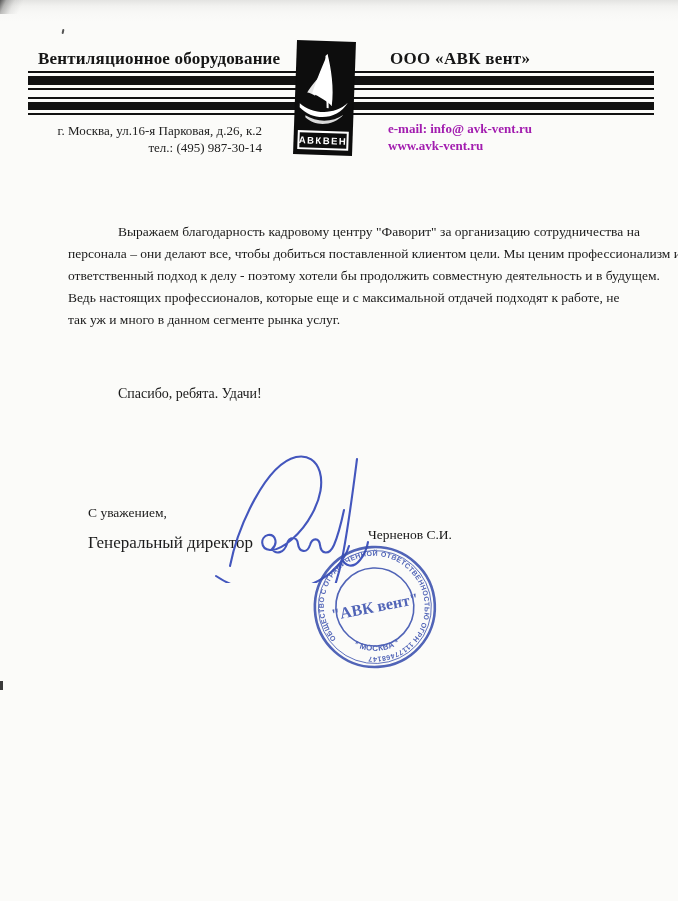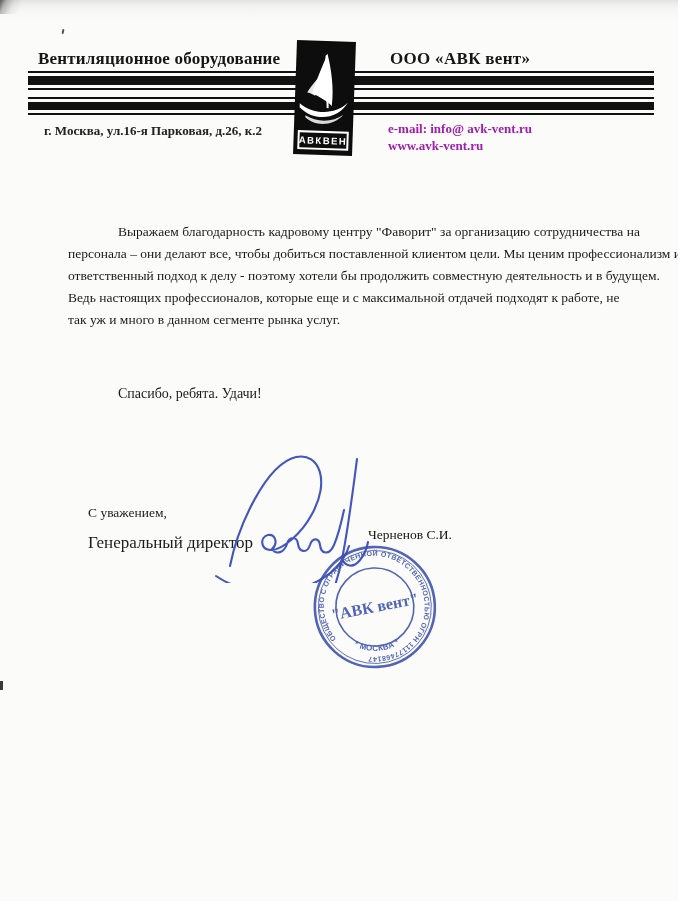--- a/index.html
+++ b/index.html
@@ -45,21 +45,21 @@
   }
   .logo svg{position:absolute;left:0;top:0;}
   .logo-label{
     position:absolute;left:3px;right:3px;bottom:4px;height:15px;
     border:2px solid #fff;display:flex;align-items:center;justify-content:center;
     font-family:"Liberation Sans", sans-serif;font-weight:bold;font-size:9.5px;
     color:#fff;letter-spacing:1.5px;
   }
   .address{
     position:absolute;left:30px;top:122px;width:232px;text-align:right;
-    font-size:13px;font-weight:bold;line-height:17px;color:#222;
+    font-size:13px;font-weight:normal;line-height:17px;color:#222;
   }
   .contact{
     position:absolute;left:388px;top:120px;width:240px;text-align:left;
     font-size:13px;font-weight:bold;line-height:17px;color:#a21caf;
   }
   
   .letter-body{
     position:absolute;left:68px;top:221px;width:572px;
     font-size:13.5px;line-height:22px;color:#1a1a1a;
   }
@@ -107,20 +107,21 @@
     <path d="M30,12 L33,66 L31,66 L28,14 Z" fill="#ffffff"></path>
 
     <path d="M4,62 C16,72 38,74 52,60 C42,78 18,80 4,66 Z" fill="#ffffff"></path>
     <path d="M10,74 C22,81 38,80 48,72 C38,84 20,85 10,76 Z" fill="#ffffff" opacity=".85"></path>
   </svg>
   <div class="logo-label">АВКВЕН</div>
 </div>
 
 <div class="address">
   <div>г. Москва, ул.16-я Парковая, д.26, к.2</div>
+  <div>тел.: (495) 987-30-14</div>
 </div>
 <div class="contact">
   <div>e-mail: info@ avk-vent.ru</div>
   <div>www.avk-vent.ru</div>
 </div>
 
 <div class="letter-body">
   <div class="bline just indent">Выражаем благодарность кадровому центру "Фаворит" за организацию сотрудничества на</div>
   <div class="bline just">персонала – они делают все, чтобы добиться поставленной клиентом цели. Мы ценим профессионализм и</div>
   <div class="bline just">ответственный подход к делу - поэтому хотели бы продолжить совместную деятельность и в будущем.</div>

